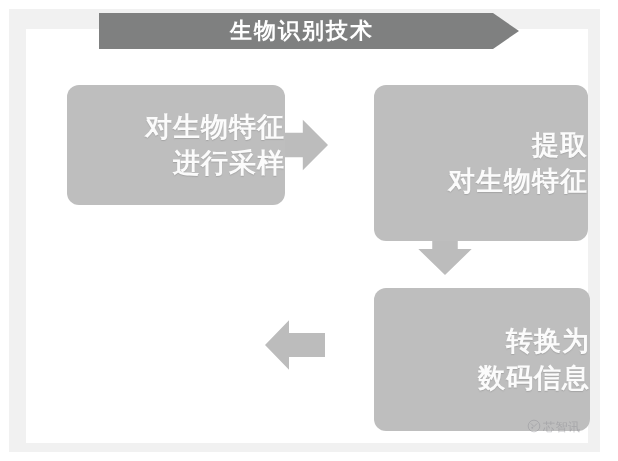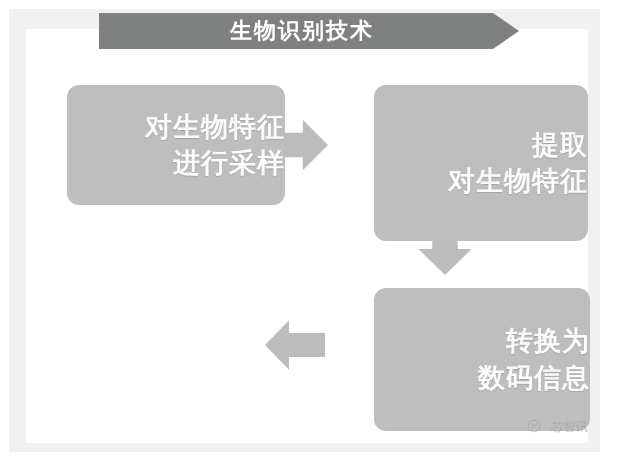--- a/index.html
+++ b/index.html
@@ -123,21 +123,21 @@
     clip-path: polygon(100% 28%, 40% 28%, 40% 4%, 0% 50%, 40% 96%, 40% 72%, 100% 72%);
   }
 
   
   .watermark {
     position: absolute;
     left: 527px;
     top: 419px;
     display: flex;
     align-items: flex-end;
-    gap: 10px;
+    gap: 2px;
     opacity: 0.48;
     z-index: 7;
   }
   .watermark-logo {
     width: 14px;
     height: 14px;
     flex: 0 0 auto;
   }
   .watermark-text {
     font-size: 12px;

